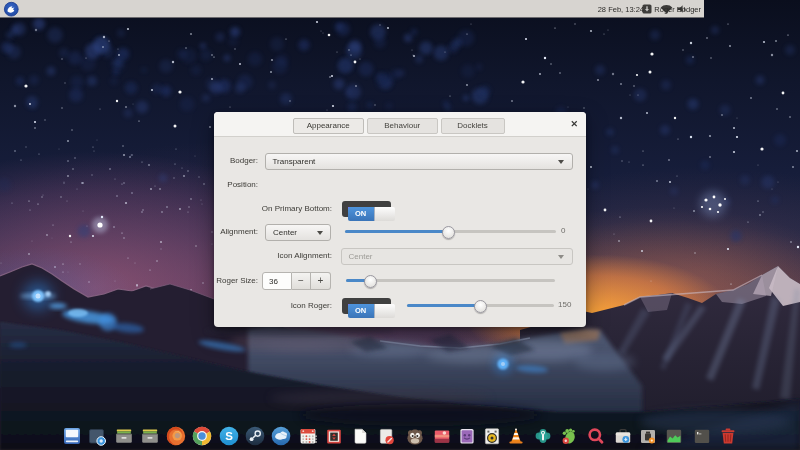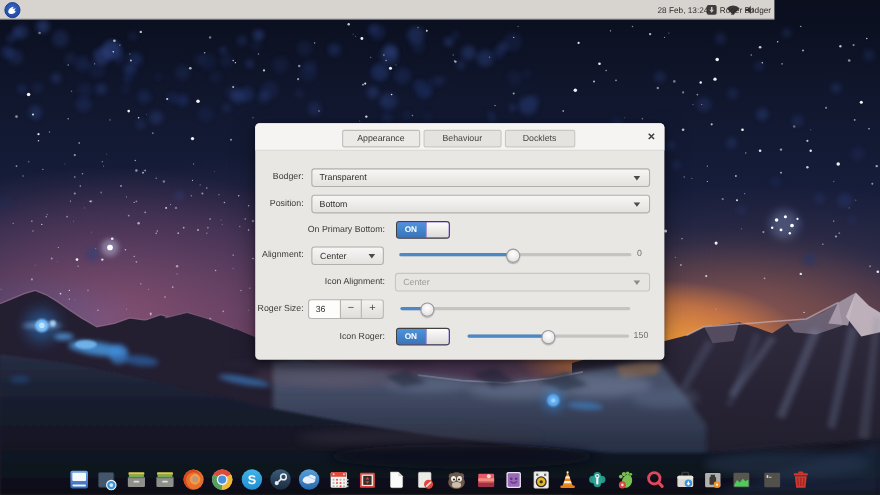--- a/index.html
+++ b/index.html
@@ -6,36 +6,36 @@
 background:
  radial-gradient(140px 70px at 38px 296px, rgba(40,110,200,0.25), rgba(0,0,0,0) 70%),
  radial-gradient(190px 85px at 598px 314px, rgba(250,163,58,1), rgba(236,136,64,0.6) 45%, rgba(0,0,0,0) 70%),
  radial-gradient(330px 150px at 665px 325px, rgba(212,118,70,0.38), rgba(0,0,0,0) 70%), radial-gradient(300px 125px at 655px 297px, rgba(195,115,85,0.38), rgba(0,0,0,0) 72%), radial-gradient(340px 140px at 700px 272px, rgba(150,90,100,0.28), rgba(0,0,0,0) 75%),
  radial-gradient(330px 175px at 95px 288px, rgba(175,98,132,0.62), rgba(132,76,116,0.3) 55%, rgba(0,0,0,0) 78%),
  radial-gradient(480px 215px at 250px 302px, rgba(132,76,114,0.4), rgba(0,0,0,0) 75%),
  linear-gradient(180deg,#0a0e1d 0%,#10162c 18%,#161d3a 38%,#1d2443 52%,#2e2b48 66%,#443651 76%,#62465c 88%,#745066 100%);
 }
 .topbar{position:absolute;left:0;top:0;width:704px;height:18px;background:#d7d4d0;border-bottom:1px solid rgba(20,20,30,0.55);z-index:30}
 .tbtext{position:absolute;top:5px;font-size:7.5px;color:#2c2b29;white-space:nowrap}
-.dialog{position:absolute;left:232px;top:112px;width:372px;height:215px;background:#e9e7e4;border-radius:4px;
+.dialog{position:absolute;left:214px;top:112px;width:372px;height:215px;background:#e9e7e4;border-radius:4px;
  box-shadow:0 2px 5px rgba(0,0,0,0.35), 0 8px 22px rgba(0,0,0,0.38);z-index:20}
 .dlg-head{position:absolute;left:0;top:0;width:372px;height:25px;background:#f5f4f2;border-bottom:1px solid #d2d0cc;border-radius:4px 4px 0 0}
 .tab{position:absolute;top:6px;height:16px;background:#e5e3e0;border:1px solid #c9c7c3;border-radius:2px;
  font-size:8px;color:#45443f;text-align:center;line-height:14px}
 .tab.active{background:#eceae7;border-color:#bfbdb9;color:#3a3934}
 .close{position:absolute;right:8px;top:7px;font-size:9px;color:#3a3a38;font-weight:bold}
 .dlg-body{position:absolute;left:0;top:0;width:372px;height:215px}
 .lbl{position:absolute;font-size:8px;color:#3c3b36;white-space:nowrap}
 .combo{position:absolute;height:17px;background:linear-gradient(180deg,#f7f6f5,#e4e2df);border:1px solid #b2b0ac;border-radius:3px}
 .combo span{position:absolute;left:7px;top:3px;font-size:8px;color:#2f2e2a}
 .combo i{position:absolute;top:6px;width:0;height:0;border-left:3.5px solid transparent;border-right:3.5px solid transparent;border-top:4px solid #4c4b47}
 .combo.dis{background:#e7e5e2;border-color:#c8c6c2}
 .combo.dis span{color:#9d9b97}
 .combo.dis i{border-top-color:#8e8c88}
-.tgl{position:absolute;width:49px;height:16px;border:1px solid #404040;border-radius:3px;background:#8b5cf6}
+.tgl{position:absolute;width:49px;height:16px;border:6px solid #404040;border-radius:3px;background:#8b5cf6}
 .tgl-on{position:absolute;left:0;top:0;width:26px;height:14px;background:linear-gradient(180deg,#4e94dc,#3a74b8);color:#fff;
  font-size:7.5px;font-weight:bold;text-align:center;line-height:14px;border-radius:2px 0 0 2px}
 .tgl-knob{position:absolute;left:26px;top:0;width:21px;height:14px;background:linear-gradient(180deg,#fdfdfd,#dddbd8);border-left:1px solid #a8b2c0;border-radius:0 2px 2px 0}
 .sl-track{position:absolute;height:3px;background:#c6c4c0;border-radius:2px}
 .sl-fill{position:absolute;height:3px;background:#4a88c8;border-radius:2px}
 .sl-handle{position:absolute;width:13px;height:13px;border-radius:50%;background:radial-gradient(circle at 50% 35%,#ffffff,#dcdad6);border:1px solid #9a98a0;box-shadow:0 1px 1px rgba(0,0,0,0.25)}
 .sl-val{position:absolute;font-size:8px;color:#6e6d69}
 .spin{position:absolute;height:35px;display:flex}
 .spin-entry{width:30px;height:18px;background:#fdfdfc;border:1px solid #b6b4b0;border-radius:3px 0 0 3px;font-size:8px;color:#2f2e2a;padding:4px 0 0 6px}
 .spin-btn{width:19px;height:18px;background:linear-gradient(180deg,#f4f3f1,#e0deda);border:1px solid #b6b4b0;border-left:none;font-size:10px;color:#4a4945;text-align:center;line-height:16px}
@@ -942,24 +942,20 @@
   <div class="tab" style="left:226.5px;width:64px">Docklets</div>
   <div class="close">✕</div>
  </div>
  <div class="dlg-body">
         <div class="lbl" style="right:328px;top:44px">Bodger:</div>
         <div class="combo" style="left:50.5px;top:40.5px;width:308px">
           <span>Transparent</span>
           <i style="right:8px"></i>
         </div>
         <div class="lbl" style="right:328px;top:68px">Position:</div>
-        <div class="combo" style="left:50.5px;top:64.5px;width:308px">
-          <span>Bottom</span>
-          <i style="right:8px"></i>
-        </div>
         <div class="lbl" style="right:254px;top:91.5px">On Primary Bottom:</div>
         <div class="tgl" style="left:127.5px;top:88.5px">
           <div class="tgl-on">ON</div>
           <div class="tgl-knob"></div>
         </div>
         <div class="lbl" style="right:328px;top:115px">Alignment:</div>
         <div class="combo" style="left:51px;top:111.5px;width:66px">
           <span>Center</span>
           <i style="right:7px"></i>
         </div>

